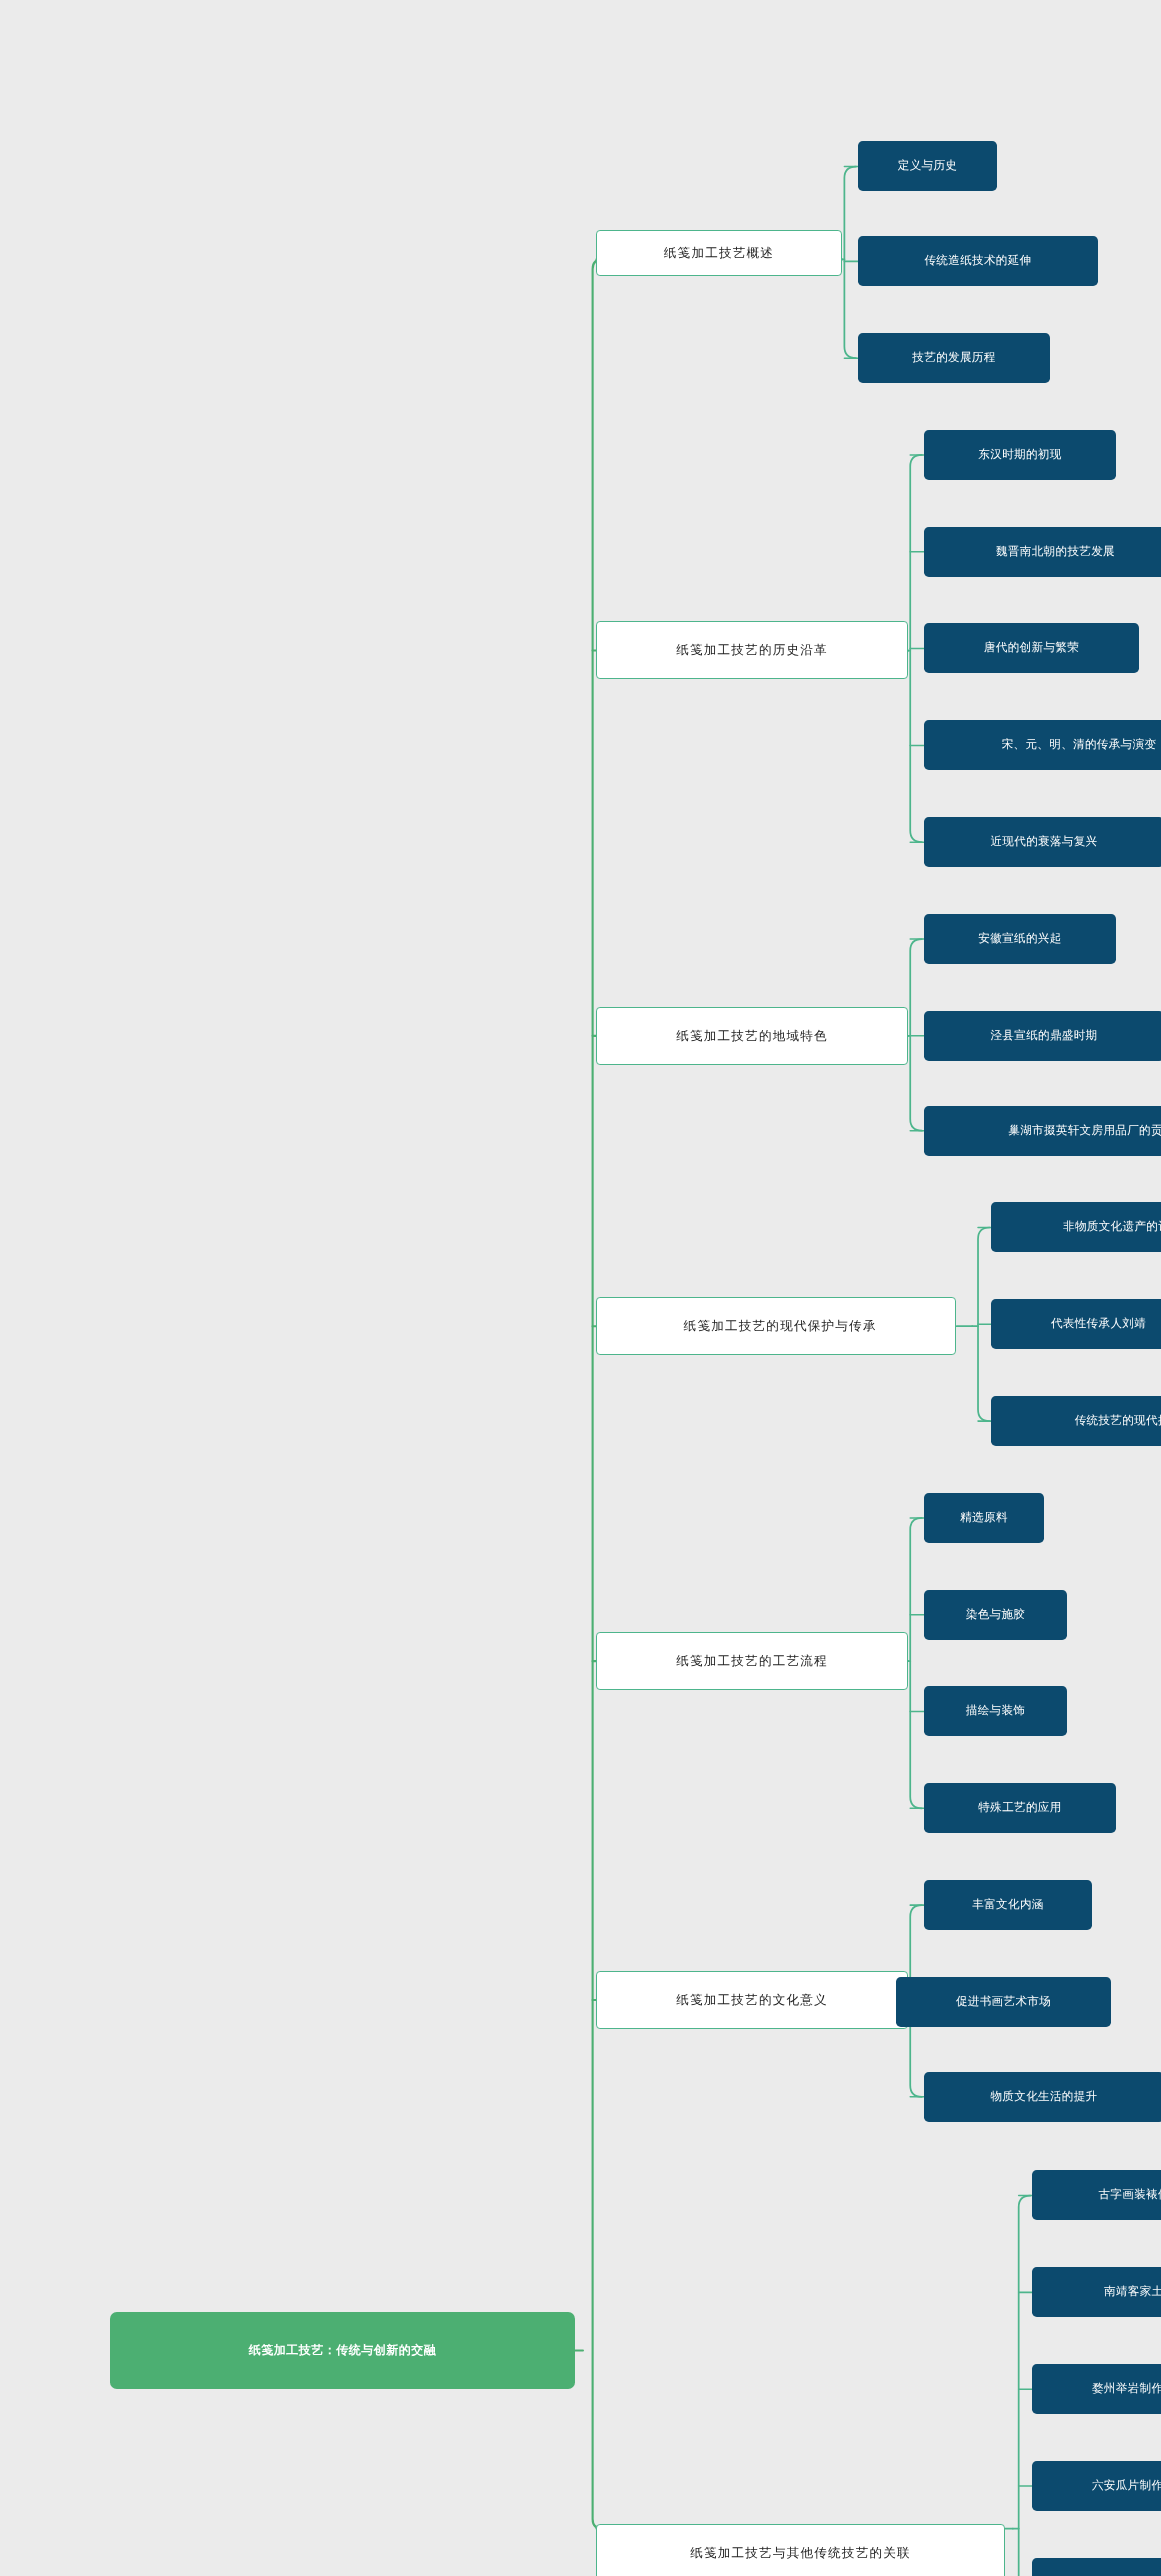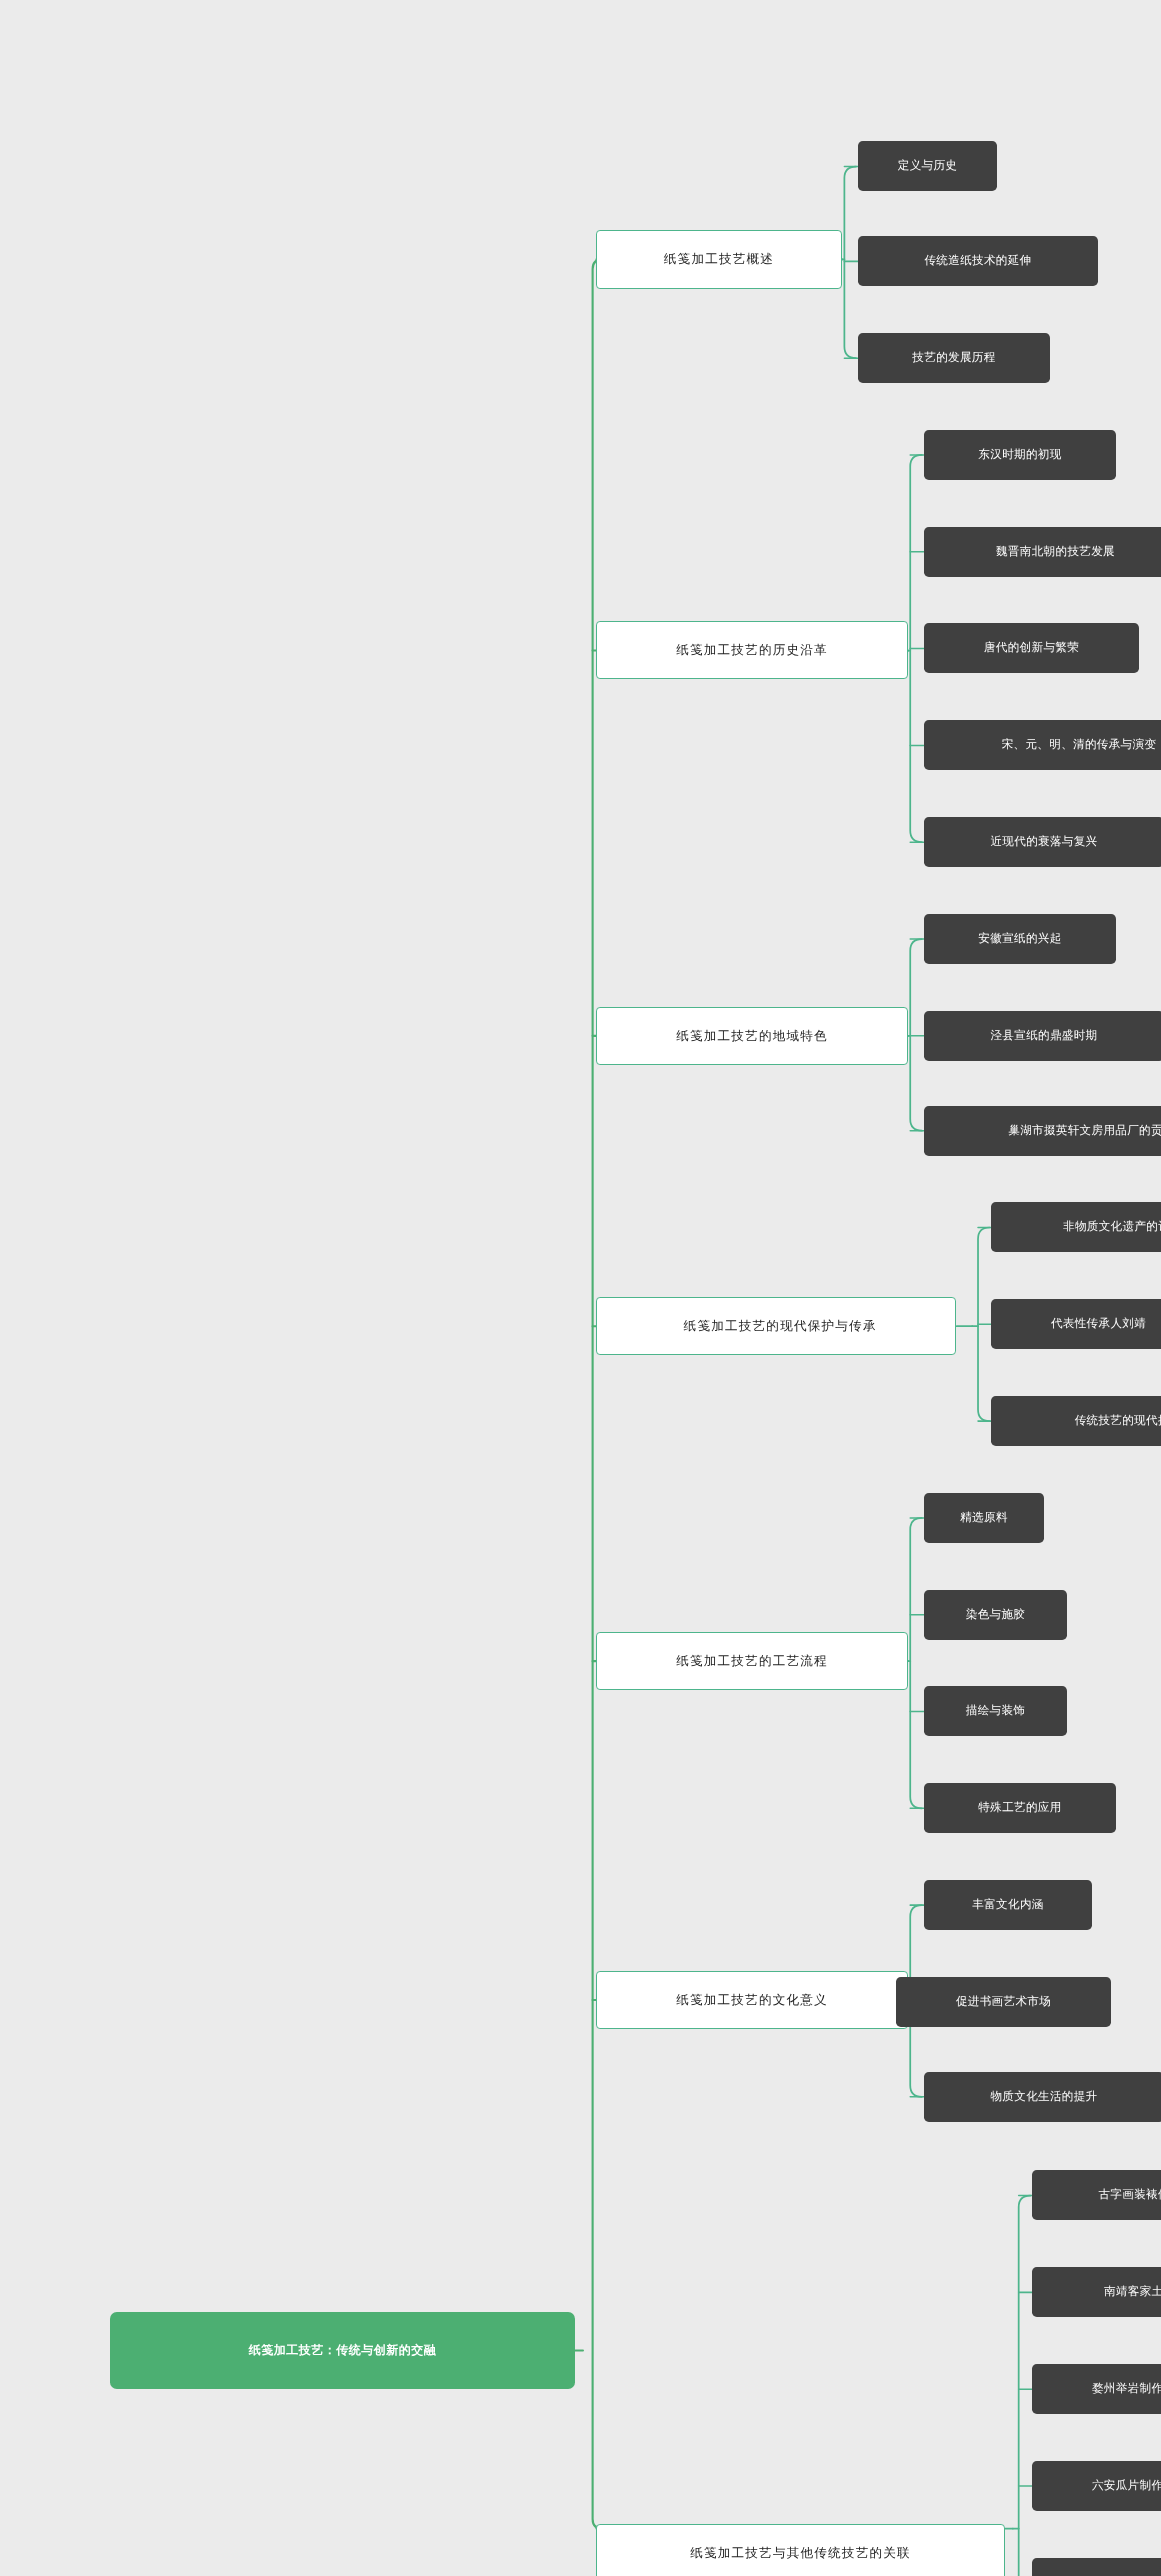--- a/index.html
+++ b/index.html
@@ -52,21 +52,21 @@
     background: #ffffff;
     color: #222222;
     border: 1.9px solid #4db58c;
     border-radius: 3.9px;
     font-size: 12.6px;
     letter-spacing: 1.2px;
     padding: 0 9.7px;
     font-family: "DejaVu Sans", sans-serif;
   }
   .node-leaf {
-    background: #404040;
+    background: #0c4a6e;
     color: #ffffff;
     border-radius: 4.8px;
     font-size: 11.6px;
     padding: 0 10.6px;
     letter-spacing: 0.3px;
     font-family: "DejaVu Sans", sans-serif;
   }
 </style>
 </head>
 <body>
@@ -126,21 +126,21 @@
       <path d="M 1052 2268 L 1066 2268" fill="none" stroke="#4db58c" stroke-width="1.6" stroke-linecap="round"></path>
       <path d="M 1052 2368 L 1066 2368" fill="none" stroke="#4db58c" stroke-width="1.6" stroke-linecap="round"></path>
       <path d="M 1052 2468 L 1066 2468" fill="none" stroke="#4db58c" stroke-width="1.6" stroke-linecap="round"></path>
       <path d="M 1052 2568 L 1066 2568" fill="none" stroke="#4db58c" stroke-width="1.6" stroke-linecap="round"></path>
       <path d="M 1052 2668 L 1066 2668" fill="none" stroke="#4db58c" stroke-width="1.6" stroke-linecap="round"></path>
       <path d="M 1052 2768 L 1066 2768" fill="none" stroke="#4db58c" stroke-width="1.6" stroke-linecap="round"></path>
       <path d="M 1052 2868 L 1066 2868" fill="none" stroke="#4db58c" stroke-width="1.6" stroke-linecap="round"></path>
       <path d="M 1052 2968 L 1066 2968" fill="none" stroke="#4db58c" stroke-width="1.6" stroke-linecap="round"></path>
     </svg>
 <div class="node node-root" style="left: 110px; top: 2312px; width: 465px; height: 77px;">纸笺加工技艺：传统与创新的交融</div>
-    <div class="node node-branch" style="left: 596px; top: 230px; width: 246px; height: 59px;">纸笺加工技艺概述</div>
+    <div class="node node-branch" style="left: 596px; top: 230px; width: 246px; height: 46px;">纸笺加工技艺概述</div>
     <div class="node node-leaf" style="left: 858px; top: 141px; width: 139px; height: 50px;">定义与历史</div>
     <div class="node node-leaf" style="left: 858px; top: 236px; width: 240px; height: 50px;">传统造纸技术的延伸</div>
     <div class="node node-leaf" style="left: 858px; top: 333px; width: 192px; height: 50px;">技艺的发展历程</div>
     <div class="node node-branch" style="left: 596px; top: 621px; width: 312px; height: 58px;">纸笺加工技艺的历史沿革</div>
     <div class="node node-leaf" style="left: 924px; top: 430px; width: 192px; height: 50px;">东汉时期的初现</div>
     <div class="node node-leaf" style="left: 924px; top: 527px; width: 263px; height: 50px;">魏晋南北朝的技艺发展</div>
     <div class="node node-leaf" style="left: 924px; top: 623px; width: 215px; height: 50px; text-align: center;">唐代的创新与繁荣</div>
     <div class="node node-leaf" style="left: 924px; top: 720px; width: 310px; height: 50px;">宋、元、明、清的传承与演变</div>
     <div class="node node-leaf" style="left: 924px; top: 817px; width: 240px; height: 50px;">近现代的衰落与复兴</div>
     <div class="node node-branch" style="left: 596px; top: 1007px; width: 312px; height: 58px;">纸笺加工技艺的地域特色</div>

